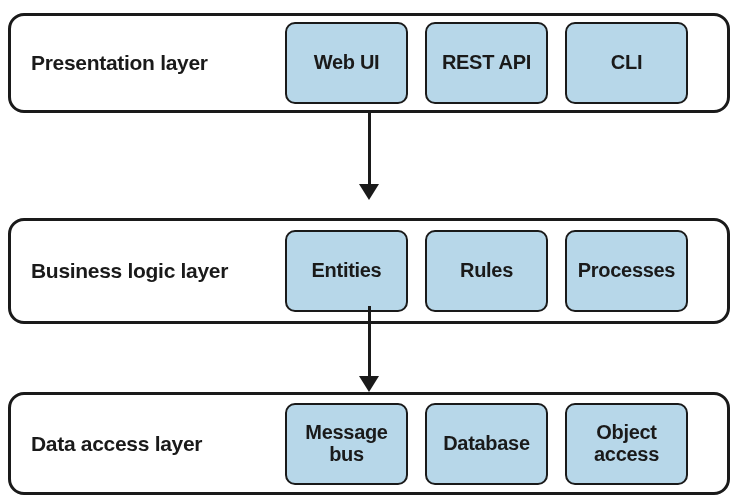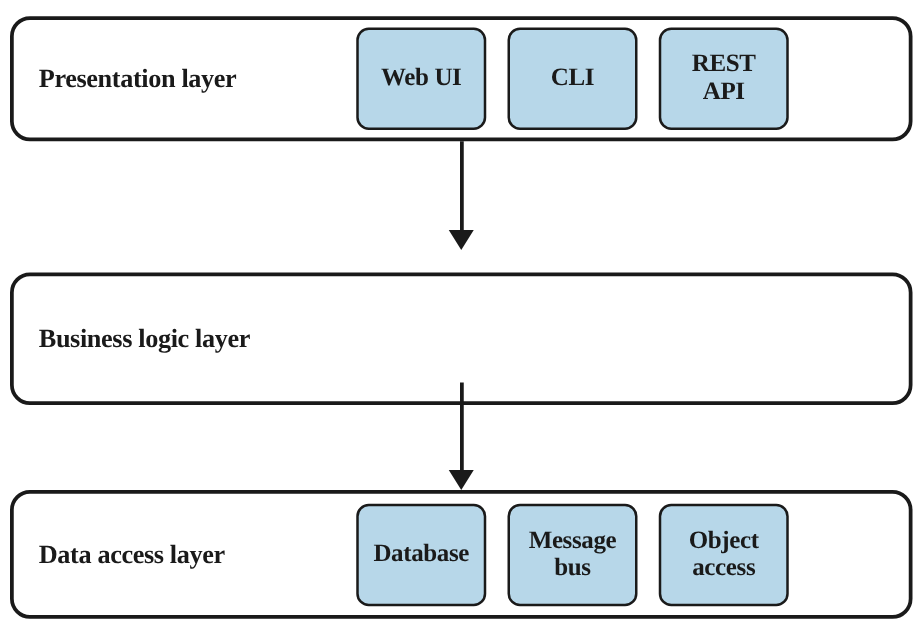--- a/index.html
+++ b/index.html
@@ -11,21 +11,21 @@
   * { margin: 0; padding: 0; box-sizing: border-box; }
   html, body { background: #ffffff; }
   body {
     width: 738px;
     height: 502px;
     position: relative;
     font-family: "Liberation Sans", "DejaVu Sans", sans-serif;
     color: var(--text);
     overflow: hidden;
   }
-  .canvas { position: absolute; inset: 0; font-family: Liberation Serif, serif; }
+  .canvas { position: absolute; inset: 0; }
 
   .layer {
     position: absolute;
     left: 8px;
     width: 722px;
     background: var(--layer-fill);
     border: 3px solid var(--stroke);
     border-radius: 16px;
   }
   .layer-label {
@@ -41,21 +41,21 @@
   .boxes {
     position: absolute;
     left: 274px;
     top: 0;
     bottom: 0;
     display: flex;
     align-items: center;
     gap: 17px;
   }
   .box {
-    width: 104px;
+    width: 123px;
     height: 82px;
     background: var(--box-fill);
     border: 2.5px solid var(--stroke);
     border-radius: 10px;
     display: flex;
     align-items: center;
     justify-content: center;
     text-align: center;
     padding: 0 12px;
   }
@@ -97,50 +97,61 @@
 
 <div class="canvas">
 
   <div class="layer" id="layer-0">
     <span class="layer-label">Presentation layer</span>
     <div class="boxes">
       <div class="box">
         <span class="box-label">Web UI</span>
       </div>
       <div class="box">
-        <span class="box-label">CLI</span>
+        <span class="box-label">REST API</span>
       </div>
       <div class="box">
-        <span class="box-label">REST API</span>
+        <span class="box-label">CLI</span>
       </div>
     </div>
   </div>
 
   <div class="arrow" id="arrow-0">
     <div class="arrow-line"></div>
     <div class="arrow-head"></div>
   </div>
 
   <div class="layer" id="layer-1">
     <span class="layer-label">Business logic layer</span>
+    <div class="boxes">
+      <div class="box">
+        <span class="box-label">Entities</span>
+      </div>
+      <div class="box">
+        <span class="box-label">Rules</span>
+      </div>
+      <div class="box">
+        <span class="box-label">Processes</span>
+      </div>
+    </div>
   </div>
 
   <div class="arrow" id="arrow-1">
     <div class="arrow-line"></div>
     <div class="arrow-head"></div>
   </div>
 
   <div class="layer" id="layer-2">
     <span class="layer-label">Data access layer</span>
     <div class="boxes">
       <div class="box">
-        <span class="box-label">Database</span>
+        <span class="box-label">Message bus</span>
       </div>
       <div class="box">
-        <span class="box-label">Message bus</span>
+        <span class="box-label">Database</span>
       </div>
       <div class="box">
         <span class="box-label">Object access</span>
       </div>
     </div>
   </div>
 
 </div>
 
 </body></html>

